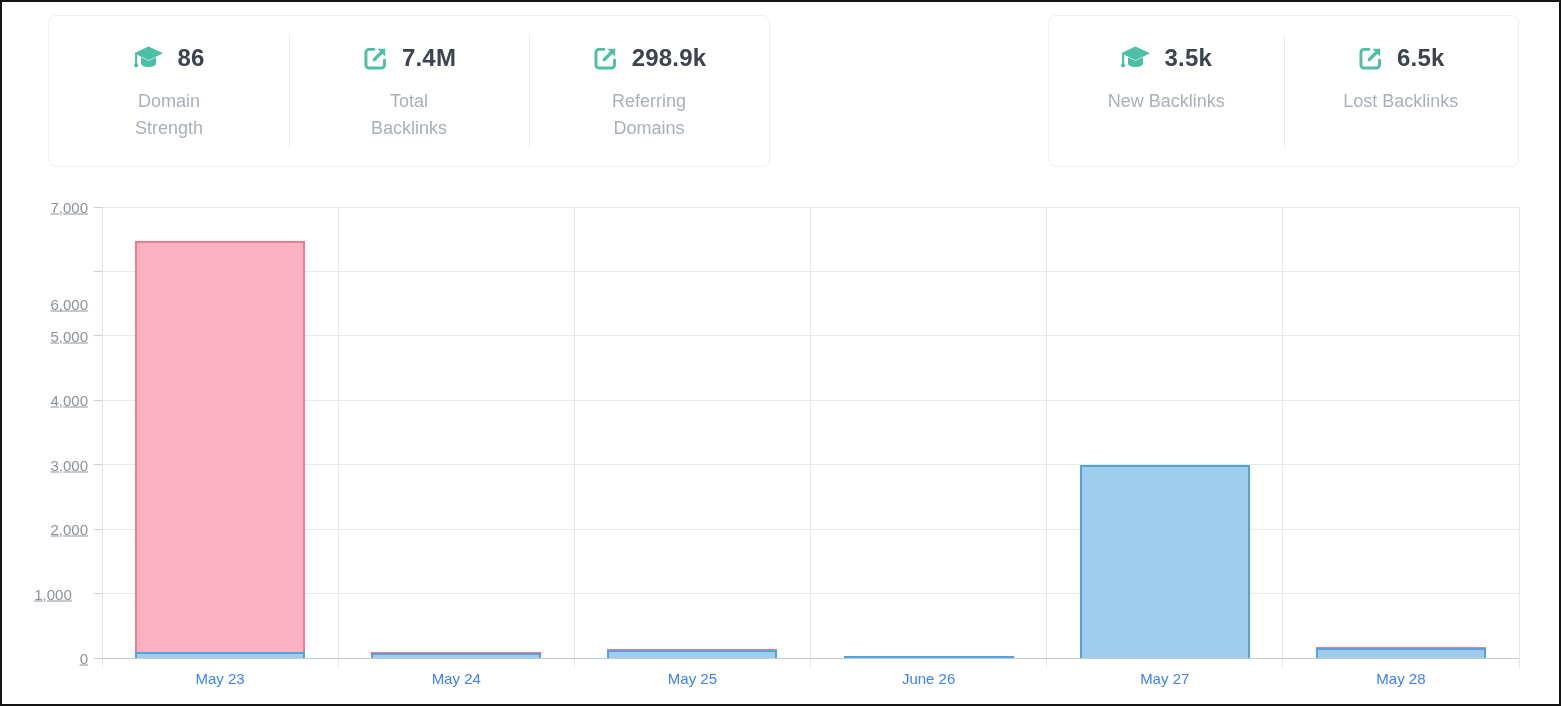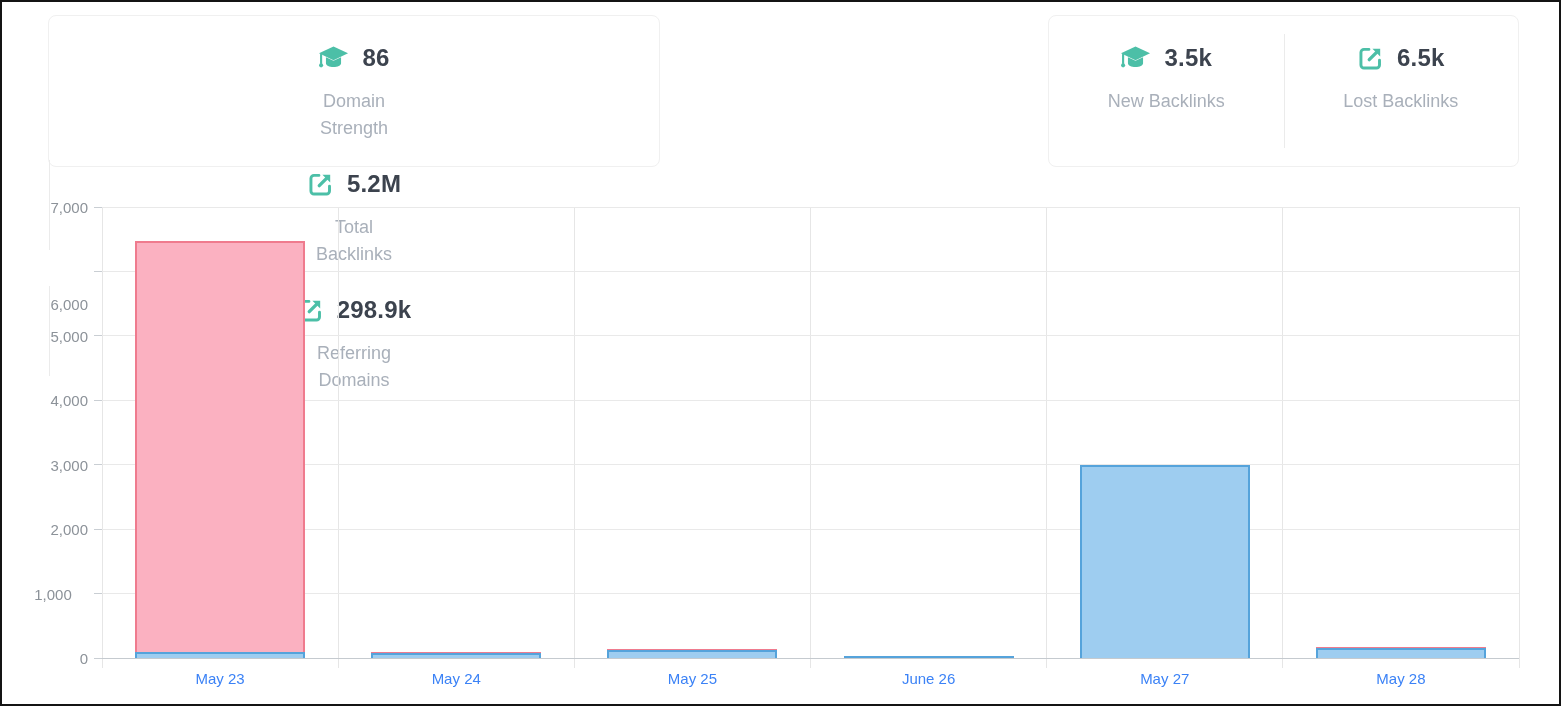--- a/index.html
+++ b/index.html
@@ -3,39 +3,39 @@
 <meta charset="utf-8">
 <style>
   html,body{margin:0;padding:0;}
   body{font-family:"Liberation Sans","DejaVu Sans",sans-serif;background:#fff;}
   .screen{position:relative;width:1561px;height:706px;box-sizing:border-box;
           border:2px solid #141414;background:#ffffff;overflow:hidden;}
 
   
   .card{position:absolute;top:13px;box-sizing:border-box;height:152px;
         border:1px solid #f0f0f0;border-radius:8px;background:#fff;display:flex;}
-  .card-1{left:46px;width:612px;flex-direction:column;}
+  .card-1{left:46px;width:722px;}
   .card-2{left:1046px;width:471px;}
   .stat{position:relative;flex:1;display:flex;flex-direction:column;align-items:center;
         padding-top:24px;box-sizing:border-box;}
   .stat:not(:first-child)::before{content:"";position:absolute;left:0;top:18px;bottom:18px;
         width:1px;background:#ebebeb;}
   .stat-top{display:flex;align-items:center;justify-content:center;gap:13px;height:36px;margin-bottom:12px;}
   .stat-value{font-size:24px;font-weight:bold;color:#3c434e;letter-spacing:.2px;}
   .stat-label{font-size:18px;line-height:27px;color:#a9b0ba;text-align:center;max-width:118px;}
   .icon{display:inline-flex;align-items:center;justify-content:center;}
 
   
   .chart-plot{position:absolute;left:100px;top:205px;width:1417px;height:451px;}
   .hgrid{position:absolute;left:0;right:0;height:1px;background:#e9e9e9;}
   .hgrid.zero{background:#c5cacf;}
   .vline{position:absolute;top:0;width:1px;height:461px;background:#e6e6e6;}
   .ytick{position:absolute;width:8px;height:1px;left:-8px;background:#c9ced3;}
   .ylabel{position:absolute;right:calc(100% + 14px);width:70px;text-align:right;
-          font-size:15px;color:#8c9299;transform:translateY(-50%);white-space:nowrap;}
+          font-size:15px;color:#8c9299;transform:translateY(-50%);white-space:nowrap;text-decoration:underline;}
   .xlabel{position:absolute;top:463px;text-align:center;font-size:15px;color:#3b82f6;}
   .bar{position:absolute;bottom:0;box-sizing:border-box;border-style:solid;
        border-width:2px;border-bottom:none;}
 </style>
 </head>
 <body>
 
 <div class="screen">
 
   <div class="card card-1">
@@ -55,21 +55,21 @@
     </div>
     <div class="stat">
       <div class="stat-top">
         <span class="icon">
           <svg width="27" height="27" viewBox="0 0 24 24" fill="none">
             <path d="M20 13.5 V17.8 a2.7 2.7 0 0 1 -2.7 2.7 H6.2 A2.7 2.7 0 0 1 3.5 17.8 V6.6 A2.7 2.7 0 0 1 6.2 3.9 h4.4" stroke="#4cbfa7" stroke-width="2.6" stroke-linecap="round"></path>
             <path d="M10.9 13 L17.6 6.3" stroke="#4cbfa7" stroke-width="3" stroke-linecap="round"></path>
             <path d="M13.7 3.4 h6.9 v6.9 z" fill="#4cbfa7"></path>
           </svg>
         </span>
-        <span class="stat-value">5.2M</span>
+        <span class="stat-value">7.4M</span>
       </div>
       <div class="stat-label">Total Backlinks</div>
     </div>
     <div class="stat">
       <div class="stat-top">
         <span class="icon">
           <svg width="27" height="27" viewBox="0 0 24 24" fill="none">
             <path d="M20 13.5 V17.8 a2.7 2.7 0 0 1 -2.7 2.7 H6.2 A2.7 2.7 0 0 1 3.5 17.8 V6.6 A2.7 2.7 0 0 1 6.2 3.9 h4.4" stroke="#4cbfa7" stroke-width="2.6" stroke-linecap="round"></path>
             <path d="M10.9 13 L17.6 6.3" stroke="#4cbfa7" stroke-width="3" stroke-linecap="round"></path>
             <path d="M13.7 3.4 h6.9 v6.9 z" fill="#4cbfa7"></path>

